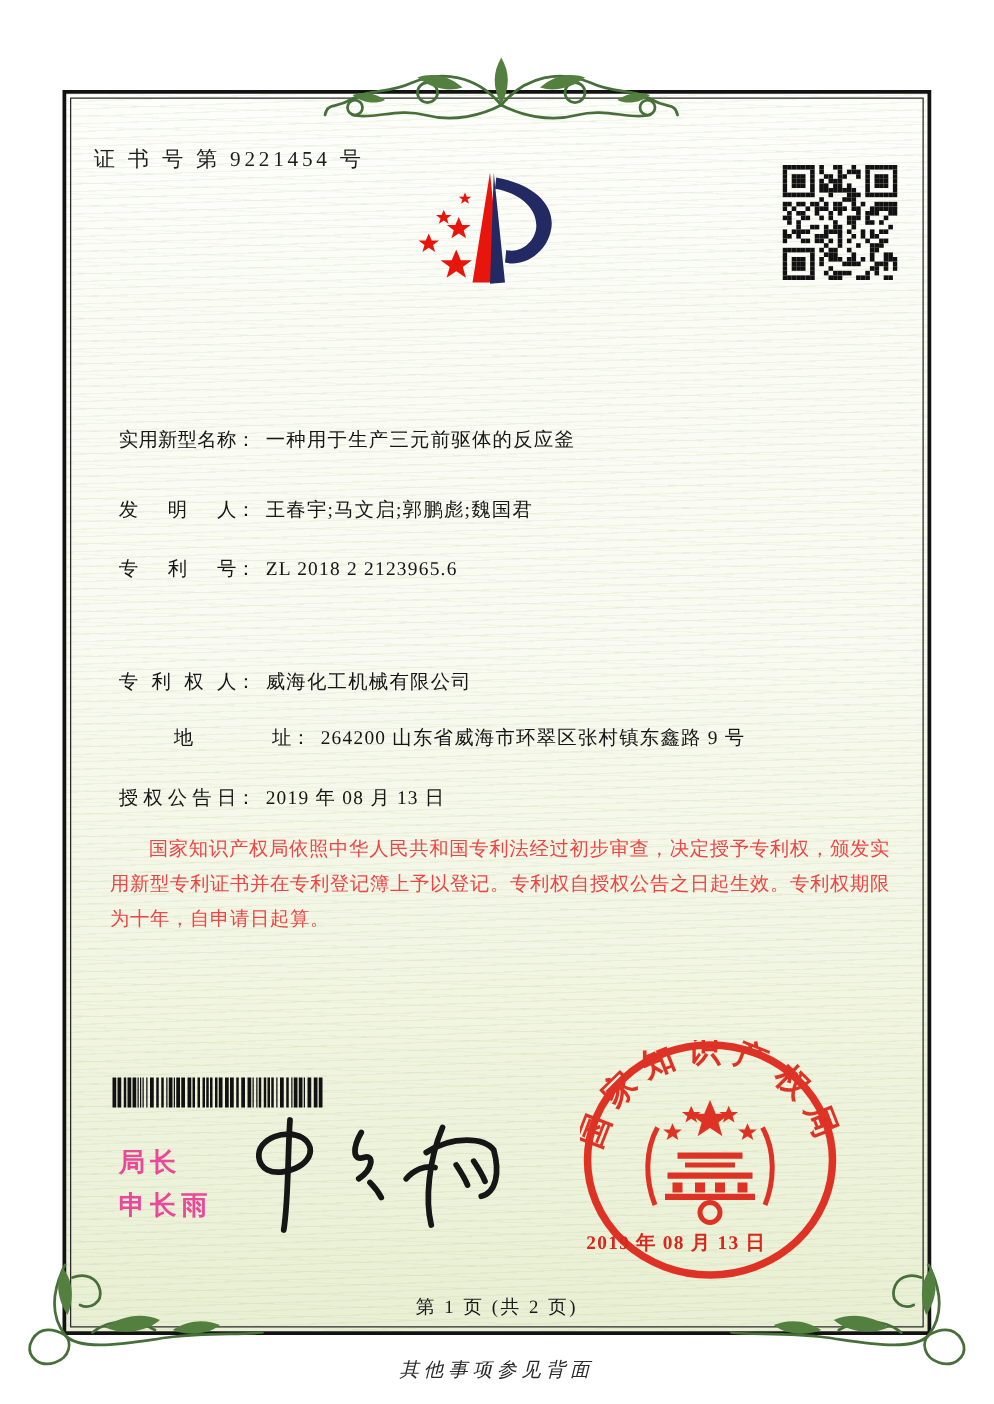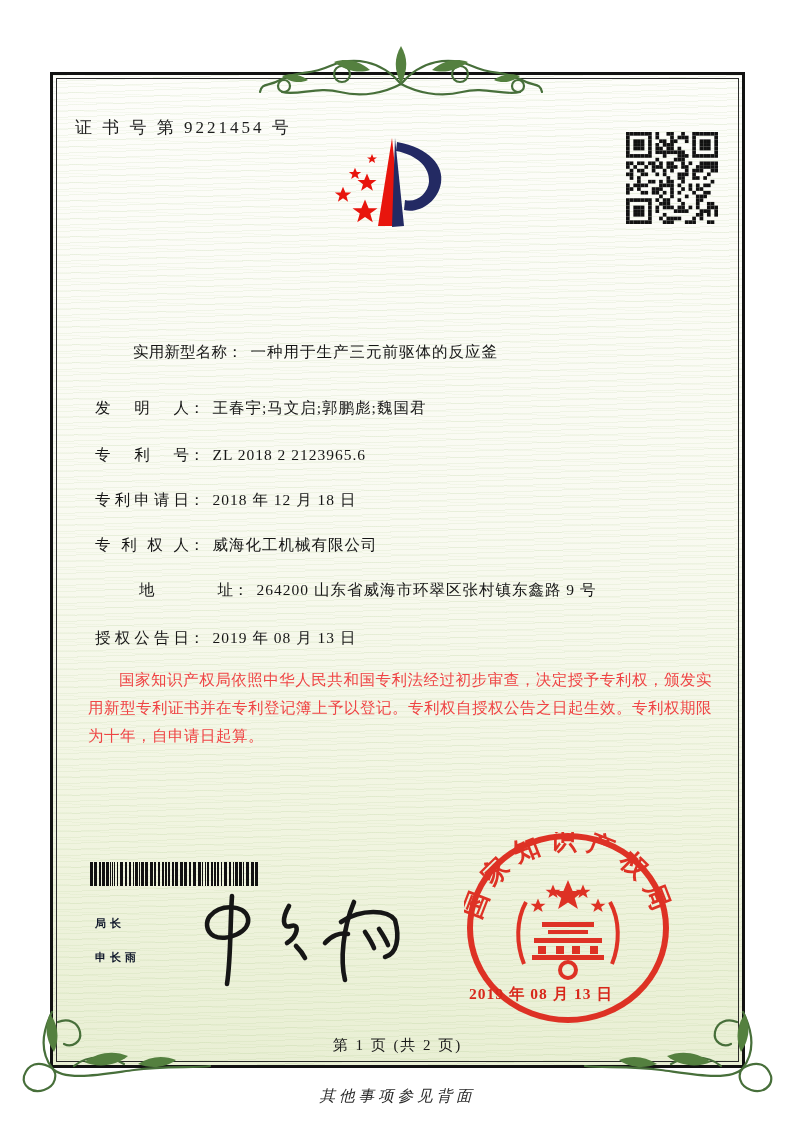--- a/index.html
+++ b/index.html
@@ -28,21 +28,21 @@
   .field { left:95px; width:610px; font-size:15.5px; color:#161616; white-space:nowrap; }
   .flabel { display:inline-block; width:94px; text-align:justify; text-align-last:justify; vertical-align:top; }
   .fcolon { display:inline-block; margin-right:8px; }
   .fvalue { letter-spacing:1px; }
   .grant-pair { display:inline-block; font-size:15.5px; white-space:nowrap; }
   .paras { left:88px; top:666px; width:624px; font-size:15.5px; line-height:28px;
            text-align:justify; color:#ef4444; letter-spacing:0.5px; }
   .paras p { text-indent:2em; }
   .barcode { left:90px; top:862px; width:214px; height:24px; display:flex; align-items:stretch; }
   .barcode span { display:block; background:#111; }
-  .signer { left:95px; font-size:11px; font-weight:bold; color:#0f172a;
+  .signer { left:95px; font-size:21px; font-weight:bold; color:#ec4899;
             font-family:"Liberation Sans","DejaVu Sans",sans-serif; letter-spacing:4px; }
   .footer { left:0; top:1036px; width:100%; text-align:center; font-size:15px; letter-spacing:2px; color:#1a1a1a; }
   .backnote { left:0; top:1086px; width:100%; text-align:center; font-size:15.5px; letter-spacing:4px; color:#2a2a2a;font-style:italic; }
   .seal-date { left:469px; top:984px; width:160px; font-size:15.5px; font-weight:bold; color:#d8281b;
                letter-spacing:1px; z-index:6; white-space:nowrap; }
   svg { display:block; }
   .z5 { z-index:5; } .z4 { z-index:4; }
 </style>
 </head>
 <body>
@@ -422,31 +422,28 @@
       <rect x="11" y="24" width="1" height="1" fill="#111"></rect>
       <rect x="12" y="24" width="1" height="1" fill="#111"></rect>
       <rect x="16" y="24" width="1" height="1" fill="#111"></rect>
       <rect x="17" y="24" width="1" height="1" fill="#111"></rect>
       <rect x="18" y="24" width="1" height="1" fill="#111"></rect>
       <rect x="22" y="24" width="1" height="1" fill="#111"></rect>
       <rect x="23" y="24" width="1" height="1" fill="#111"></rect>
     </svg>
 
 
-  <div class="abs field" style="top:342px;margin-left:38px;">
+  <div class="abs field" style="top:342px;">
     <span class="flabel">实用新型名称</span><span class="fcolon">：</span><span class="fvalue">一种用于生产三元前驱体的反应釜</span>
   </div>
   <div class="abs field" style="top:398px;">
     <span class="flabel">发明人</span><span class="fcolon">：</span><span class="fvalue">王春宇;马文启;郭鹏彪;魏国君</span>
   </div>
   <div class="abs field" style="top:445px;">
     <span class="flabel">专利号</span><span class="fcolon">：</span><span class="fvalue">ZL 2018 2 2123965.6</span>
-  </div>
-  <div class="abs field" style="top:490px;">
-    <span class="flabel">专利申请日</span><span class="fcolon">：</span><span class="fvalue">2018 年 12 月 18 日</span>
   </div>
   <div class="abs field" style="top:535px;">
     <span class="flabel">专利权人</span><span class="fcolon">：</span><span class="fvalue">威海化工机械有限公司</span>
   </div>
   <div class="abs field" style="top:580px;margin-left:44px;">
     <span class="flabel">地址</span><span class="fcolon">：</span><span class="fvalue">264200 山东省威海市环翠区张村镇东鑫路 9 号</span>
   </div>
 
   <div class="abs field" style="top:628px;">
     <span class="grant-pair">

